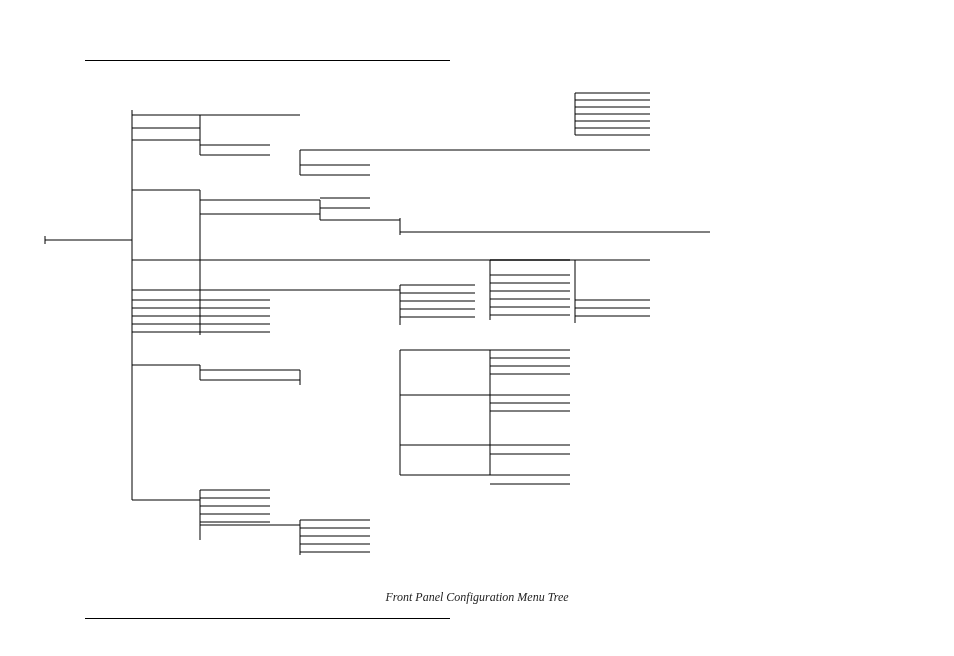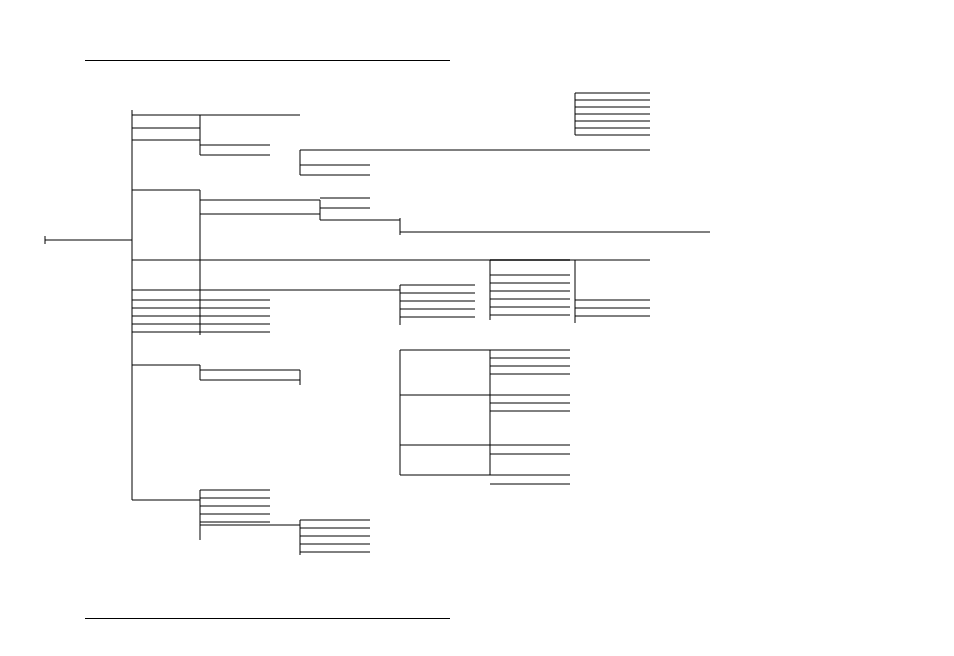--- a/index.html
+++ b/index.html
@@ -134,15 +134,16 @@
       <line x1="575" y1="121" x2="650" y2="121" stroke="#000" stroke-width="1"></line>
       <line x1="575" y1="128" x2="650" y2="128" stroke="#000" stroke-width="1"></line>
       <line x1="575" y1="135" x2="650" y2="135" stroke="#000" stroke-width="1"></line>
       <line x1="575" y1="260" x2="650" y2="260" stroke="#000" stroke-width="1"></line>
       <line x1="575" y1="300" x2="650" y2="300" stroke="#000" stroke-width="1"></line>
       <line x1="575" y1="308" x2="650" y2="308" stroke="#000" stroke-width="1"></line>
       <line x1="575" y1="316" x2="650" y2="316" stroke="#000" stroke-width="1"></line>
       <line x1="575" y1="150" x2="650" y2="150" stroke="#000" stroke-width="1"></line>
     </svg>
 
+  <div class="caption">Front Panel Configuration Menu Tree</div>
 
   <div class="hr-bottom"></div>
 </div>
 
 </body></html>

